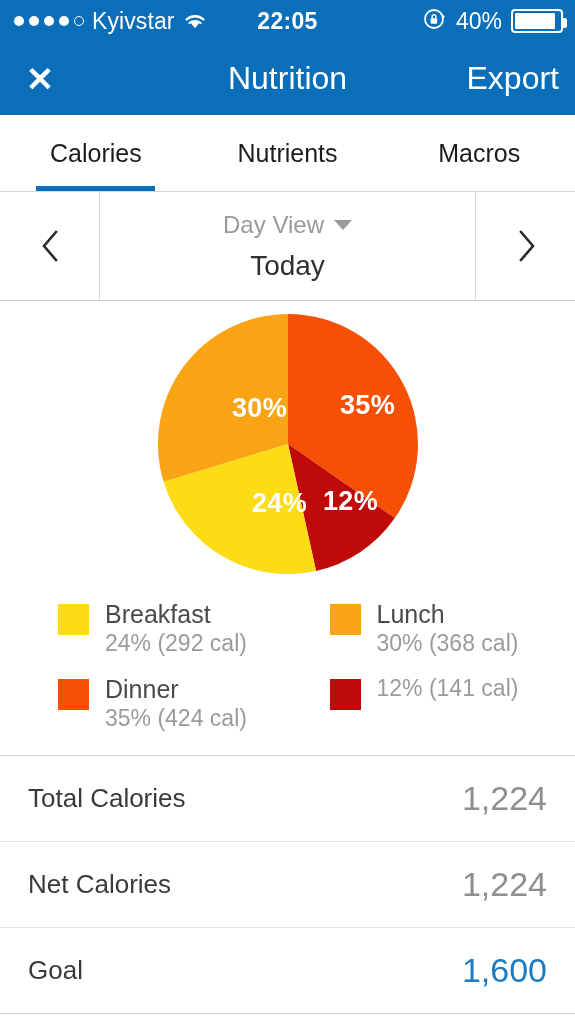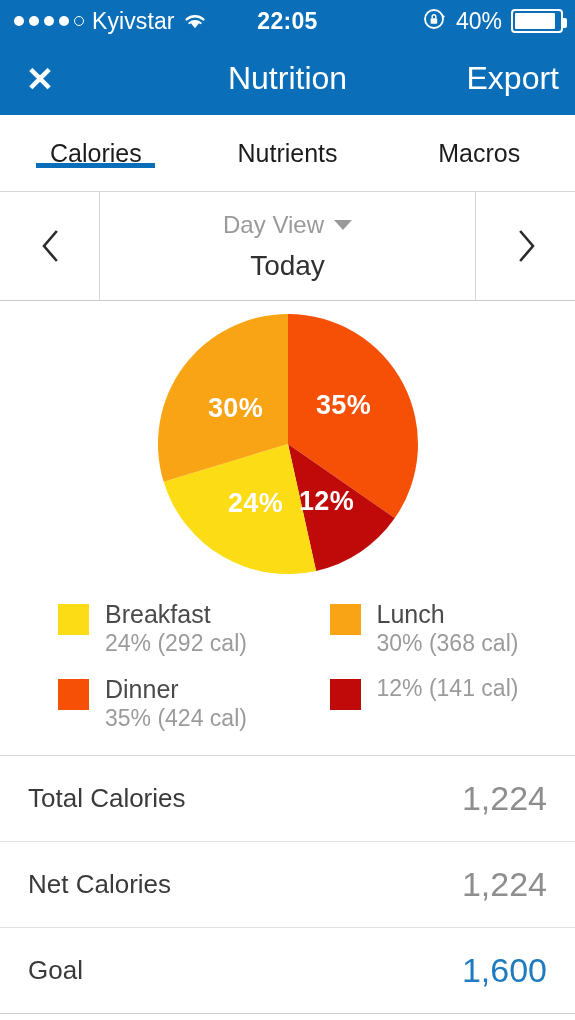--- a/index.html
+++ b/index.html
@@ -55,21 +55,20 @@
     font-size:32px; font-weight:normal; pointer-events:none;
   }
   .nav-action {
     margin-left:auto; padding-right:16px; font-size:32px; cursor:pointer;
   }
 
   
   .tabs {
     height:76px; display:flex; background:#fff;
     position:relative;
-    align-items:center;
   }
   .tab {
     flex:1; display:flex; align-items:center; justify-content:center;
     font-size:25px; color:#1c1c1c; cursor:pointer; position:relative;
   }
   .tab .indicator {
     position:absolute; bottom:0; left:19%; width:62%; height:5px;
     background:#0a6fb8; border-radius:0;
   }
 
@@ -101,20 +100,21 @@
   
   .chart-area {
     height:285px; display:flex; align-items:center; justify-content:center;
     position:relative; background:#fff;
   }
   .pie-wrap { position:relative; width:262px; height:262px; }
   .slice-label {
     position:absolute; color:#fff; font-size:27px; font-weight:bold;
     letter-spacing:.3px; transform:translate(-50%,-50%); pointer-events:none;
     text-shadow:0 0 1px rgba(0,0,0,.05);
+    margin-left:24px;
   }
 
   
   .legend {
     padding:14px 0 22px 0;
     display:grid; grid-template-columns:1fr 1fr;
     row-gap:18px;
   }
   .legend-item { display:flex; align-items:flex-start; gap:16px; padding-left:58px; }
   .legend-item.col2 { padding-left:42px; }

